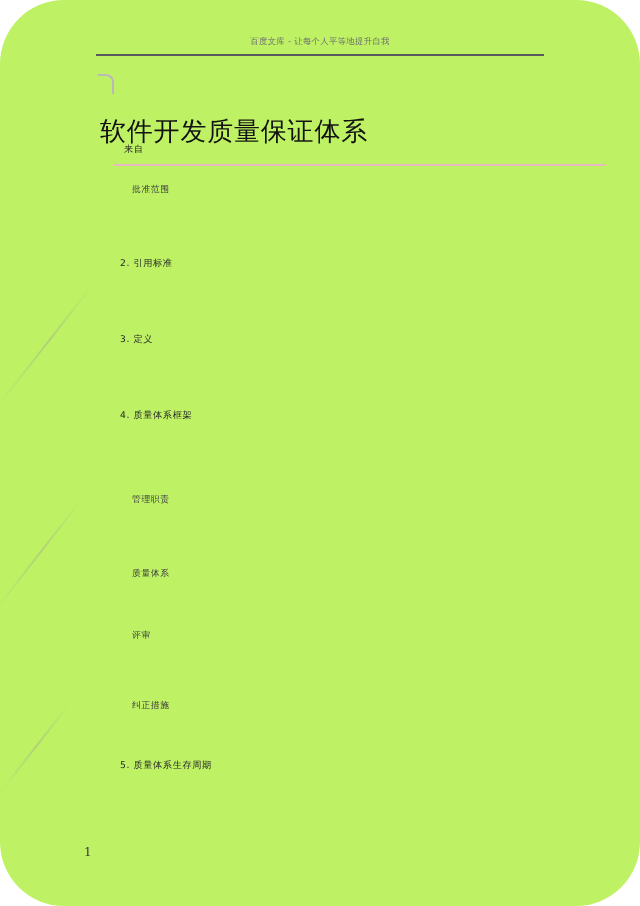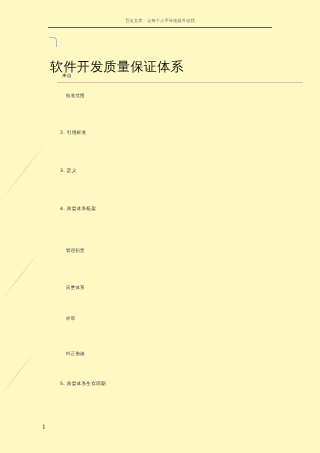--- a/index.html
+++ b/index.html
@@ -136,21 +136,21 @@
     top: 423px;
     font-size: 6px;
     line-height: 8px;
     color: #333336;
     font-family: "DejaVu Serif", "Liberation Serif", serif;
   }
 </style>
 </head>
 <body>
 
-<div id="page-sheet" style="background: #fef9c3;">
+<div id="page-sheet" style="background: #bef264; border-radius: 32px;">
 
   <div class="scan-streak" id="streak-a"></div>
   <div class="scan-streak" id="streak-b"></div>
   <div class="scan-streak" id="streak-c"></div>
 
   <div id="doc-header">
     <div id="doc-header-text">百度文库 - 让每个人平等地提升自我</div>
   </div>
   <div id="header-rule" style="background: rgb(90, 90, 94);"></div>
 

